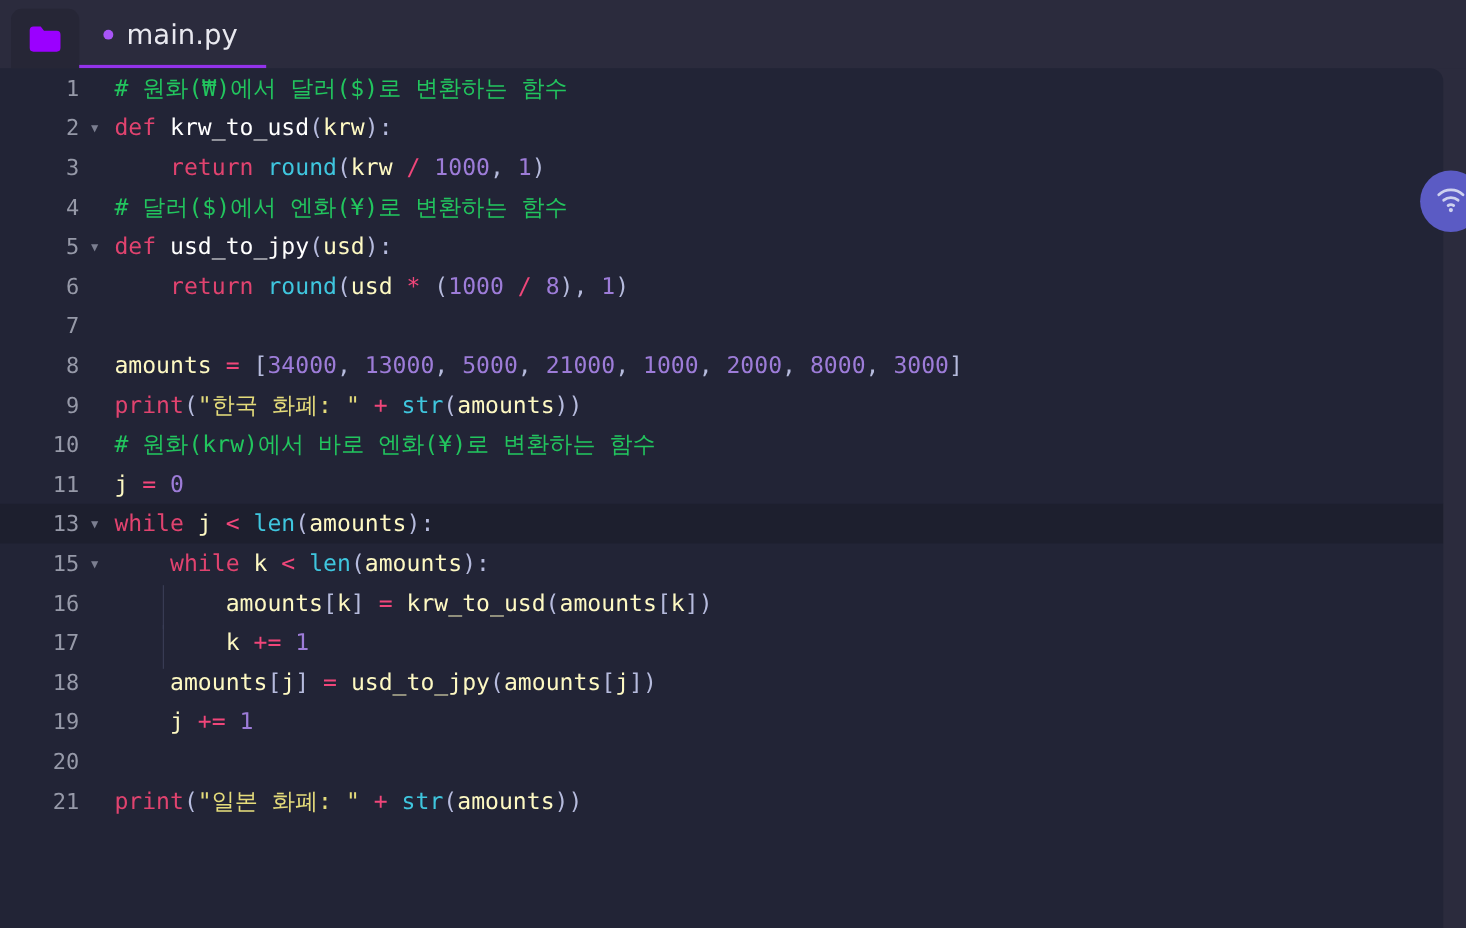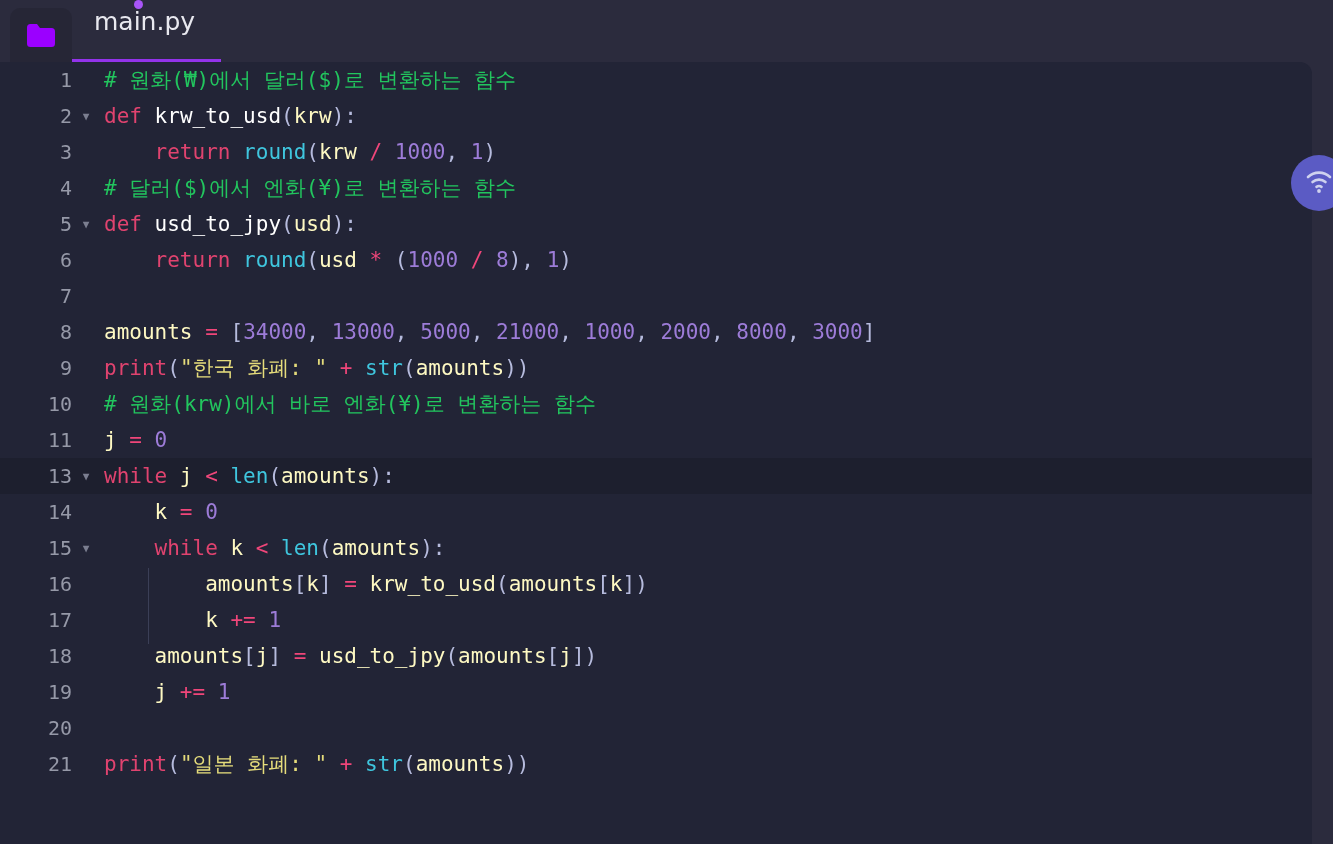--- a/index.html
+++ b/index.html
@@ -50,21 +50,20 @@
   }
 
   .tab {
     position: relative;
     height: 62px;
     display: flex;
     align-items: center;
     padding: 0 26px 0 22px;
     box-sizing: border-box;
     cursor: pointer;
-    flex-direction: column;
   }
   .tab .dot {
     width: 9px; height: 9px;
     border-radius: 50%;
     background: #a855f7;
     margin-right: 12px;
     flex: none;
   }
   .tab .tab-label {
     color: #e8e8ef;
@@ -215,21 +214,20 @@
         <div class="code-line"><span class="gutter">3</span><span class="fold empty">▼</span><span class="line-content"><span class="t-plain">    </span><span class="t-kw">return</span><span class="t-plain"> </span><span class="t-builtin">round</span><span class="t-punct">(</span><span class="t-plain">krw </span><span class="t-op">/</span><span class="t-plain"> </span><span class="t-num">1000</span><span class="t-punct">, </span><span class="t-num">1</span><span class="t-punct">)</span></span></div>
         <div class="code-line"><span class="gutter">4</span><span class="fold empty">▼</span><span class="line-content"><span class="t-comment"># 달러($)에서 엔화(¥)로 변환하는 함수</span></span></div>
         <div class="code-line"><span class="gutter">5</span><span class="fold">▼</span><span class="line-content"><span class="t-kw">def</span><span class="t-plain"> </span><span class="t-fn">usd_to_jpy</span><span class="t-punct">(</span><span class="t-plain">usd</span><span class="t-punct">):</span></span></div>
         <div class="code-line"><span class="gutter">6</span><span class="fold empty">▼</span><span class="line-content"><span class="t-plain">    </span><span class="t-kw">return</span><span class="t-plain"> </span><span class="t-builtin">round</span><span class="t-punct">(</span><span class="t-plain">usd </span><span class="t-op">*</span><span class="t-plain"> </span><span class="t-punct">(</span><span class="t-num">1000</span><span class="t-plain"> </span><span class="t-op">/</span><span class="t-plain"> </span><span class="t-num">8</span><span class="t-punct">), </span><span class="t-num">1</span><span class="t-punct">)</span></span></div>
         <div class="code-line"><span class="gutter">7</span><span class="fold empty">▼</span><span class="line-content"></span></div>
         <div class="code-line"><span class="gutter">8</span><span class="fold empty">▼</span><span class="line-content"><span class="t-plain">amounts </span><span class="t-op">=</span><span class="t-plain"> </span><span class="t-punct">[</span><span class="t-num">34000</span><span class="t-punct">, </span><span class="t-num">13000</span><span class="t-punct">, </span><span class="t-num">5000</span><span class="t-punct">, </span><span class="t-num">21000</span><span class="t-punct">, </span><span class="t-num">1000</span><span class="t-punct">, </span><span class="t-num">2000</span><span class="t-punct">, </span><span class="t-num">8000</span><span class="t-punct">, </span><span class="t-num">3000</span><span class="t-punct">]</span></span></div>
         <div class="code-line"><span class="gutter">9</span><span class="fold empty">▼</span><span class="line-content"><span class="t-print">print</span><span class="t-punct">(</span><span class="t-str">"한국 화폐: "</span><span class="t-plain"> </span><span class="t-op">+</span><span class="t-plain"> </span><span class="t-builtin">str</span><span class="t-punct">(</span><span class="t-plain">amounts</span><span class="t-punct">))</span></span></div>
         <div class="code-line"><span class="gutter">10</span><span class="fold empty">▼</span><span class="line-content"><span class="t-comment"># 원화(krw)에서 바로 엔화(¥)로 변환하는 함수</span></span></div>
         <div class="code-line"><span class="gutter">11</span><span class="fold empty">▼</span><span class="line-content"><span class="t-plain">j </span><span class="t-op">=</span><span class="t-plain"> </span><span class="t-num">0</span></span></div>
         <div class="code-line active"><span class="gutter">13</span><span class="fold">▼</span><span class="line-content"><span class="t-kw">while</span><span class="t-plain"> j </span><span class="t-op">&lt;</span><span class="t-plain"> </span><span class="t-builtin">len</span><span class="t-punct">(</span><span class="t-plain">amounts</span><span class="t-punct">):</span></span></div>
-        <div class="code-line"><span class="gutter">14</span><span class="fold empty">▼</span><span class="line-content"><span class="t-plain">    k </span><span class="t-op">=</span><span class="t-plain"> </span><span class="t-num">0</span></span></div>
         <div class="code-line"><span class="gutter">15</span><span class="fold">▼</span><span class="line-content"><span class="t-plain">    </span><span class="t-kw">while</span><span class="t-plain"> k </span><span class="t-op">&lt;</span><span class="t-plain"> </span><span class="t-builtin">len</span><span class="t-punct">(</span><span class="t-plain">amounts</span><span class="t-punct">):</span></span></div>
         <div class="code-line"><span class="gutter">16</span><span class="fold empty">▼</span><span class="line-content guide"><span class="t-plain">        amounts</span><span class="t-punct">[</span><span class="t-plain">k</span><span class="t-punct">]</span><span class="t-plain"> </span><span class="t-op">=</span><span class="t-plain"> krw_to_usd</span><span class="t-punct">(</span><span class="t-plain">amounts</span><span class="t-punct">[</span><span class="t-plain">k</span><span class="t-punct">])</span></span></div>
         <div class="code-line"><span class="gutter">17</span><span class="fold empty">▼</span><span class="line-content guide"><span class="t-plain">        k </span><span class="t-op">+=</span><span class="t-plain"> </span><span class="t-num">1</span></span></div>
         <div class="code-line"><span class="gutter">18</span><span class="fold empty">▼</span><span class="line-content"><span class="t-plain">    amounts</span><span class="t-punct">[</span><span class="t-plain">j</span><span class="t-punct">]</span><span class="t-plain"> </span><span class="t-op">=</span><span class="t-plain"> usd_to_jpy</span><span class="t-punct">(</span><span class="t-plain">amounts</span><span class="t-punct">[</span><span class="t-plain">j</span><span class="t-punct">])</span></span></div>
         <div class="code-line"><span class="gutter">19</span><span class="fold empty">▼</span><span class="line-content"><span class="t-plain">    j </span><span class="t-op">+=</span><span class="t-plain"> </span><span class="t-num">1</span></span></div>
         <div class="code-line"><span class="gutter">20</span><span class="fold empty">▼</span></div>
         <div class="code-line"><span class="gutter">21</span><span class="fold empty">▼</span><span class="line-content"><span class="t-print">print</span><span class="t-punct">(</span><span class="t-str">"일본 화폐: "</span><span class="t-plain"> </span><span class="t-op">+</span><span class="t-plain"> </span><span class="t-builtin">str</span><span class="t-punct">(</span><span class="t-plain">amounts</span><span class="t-punct">))</span></span></div>
       </div>
   </div>
 

